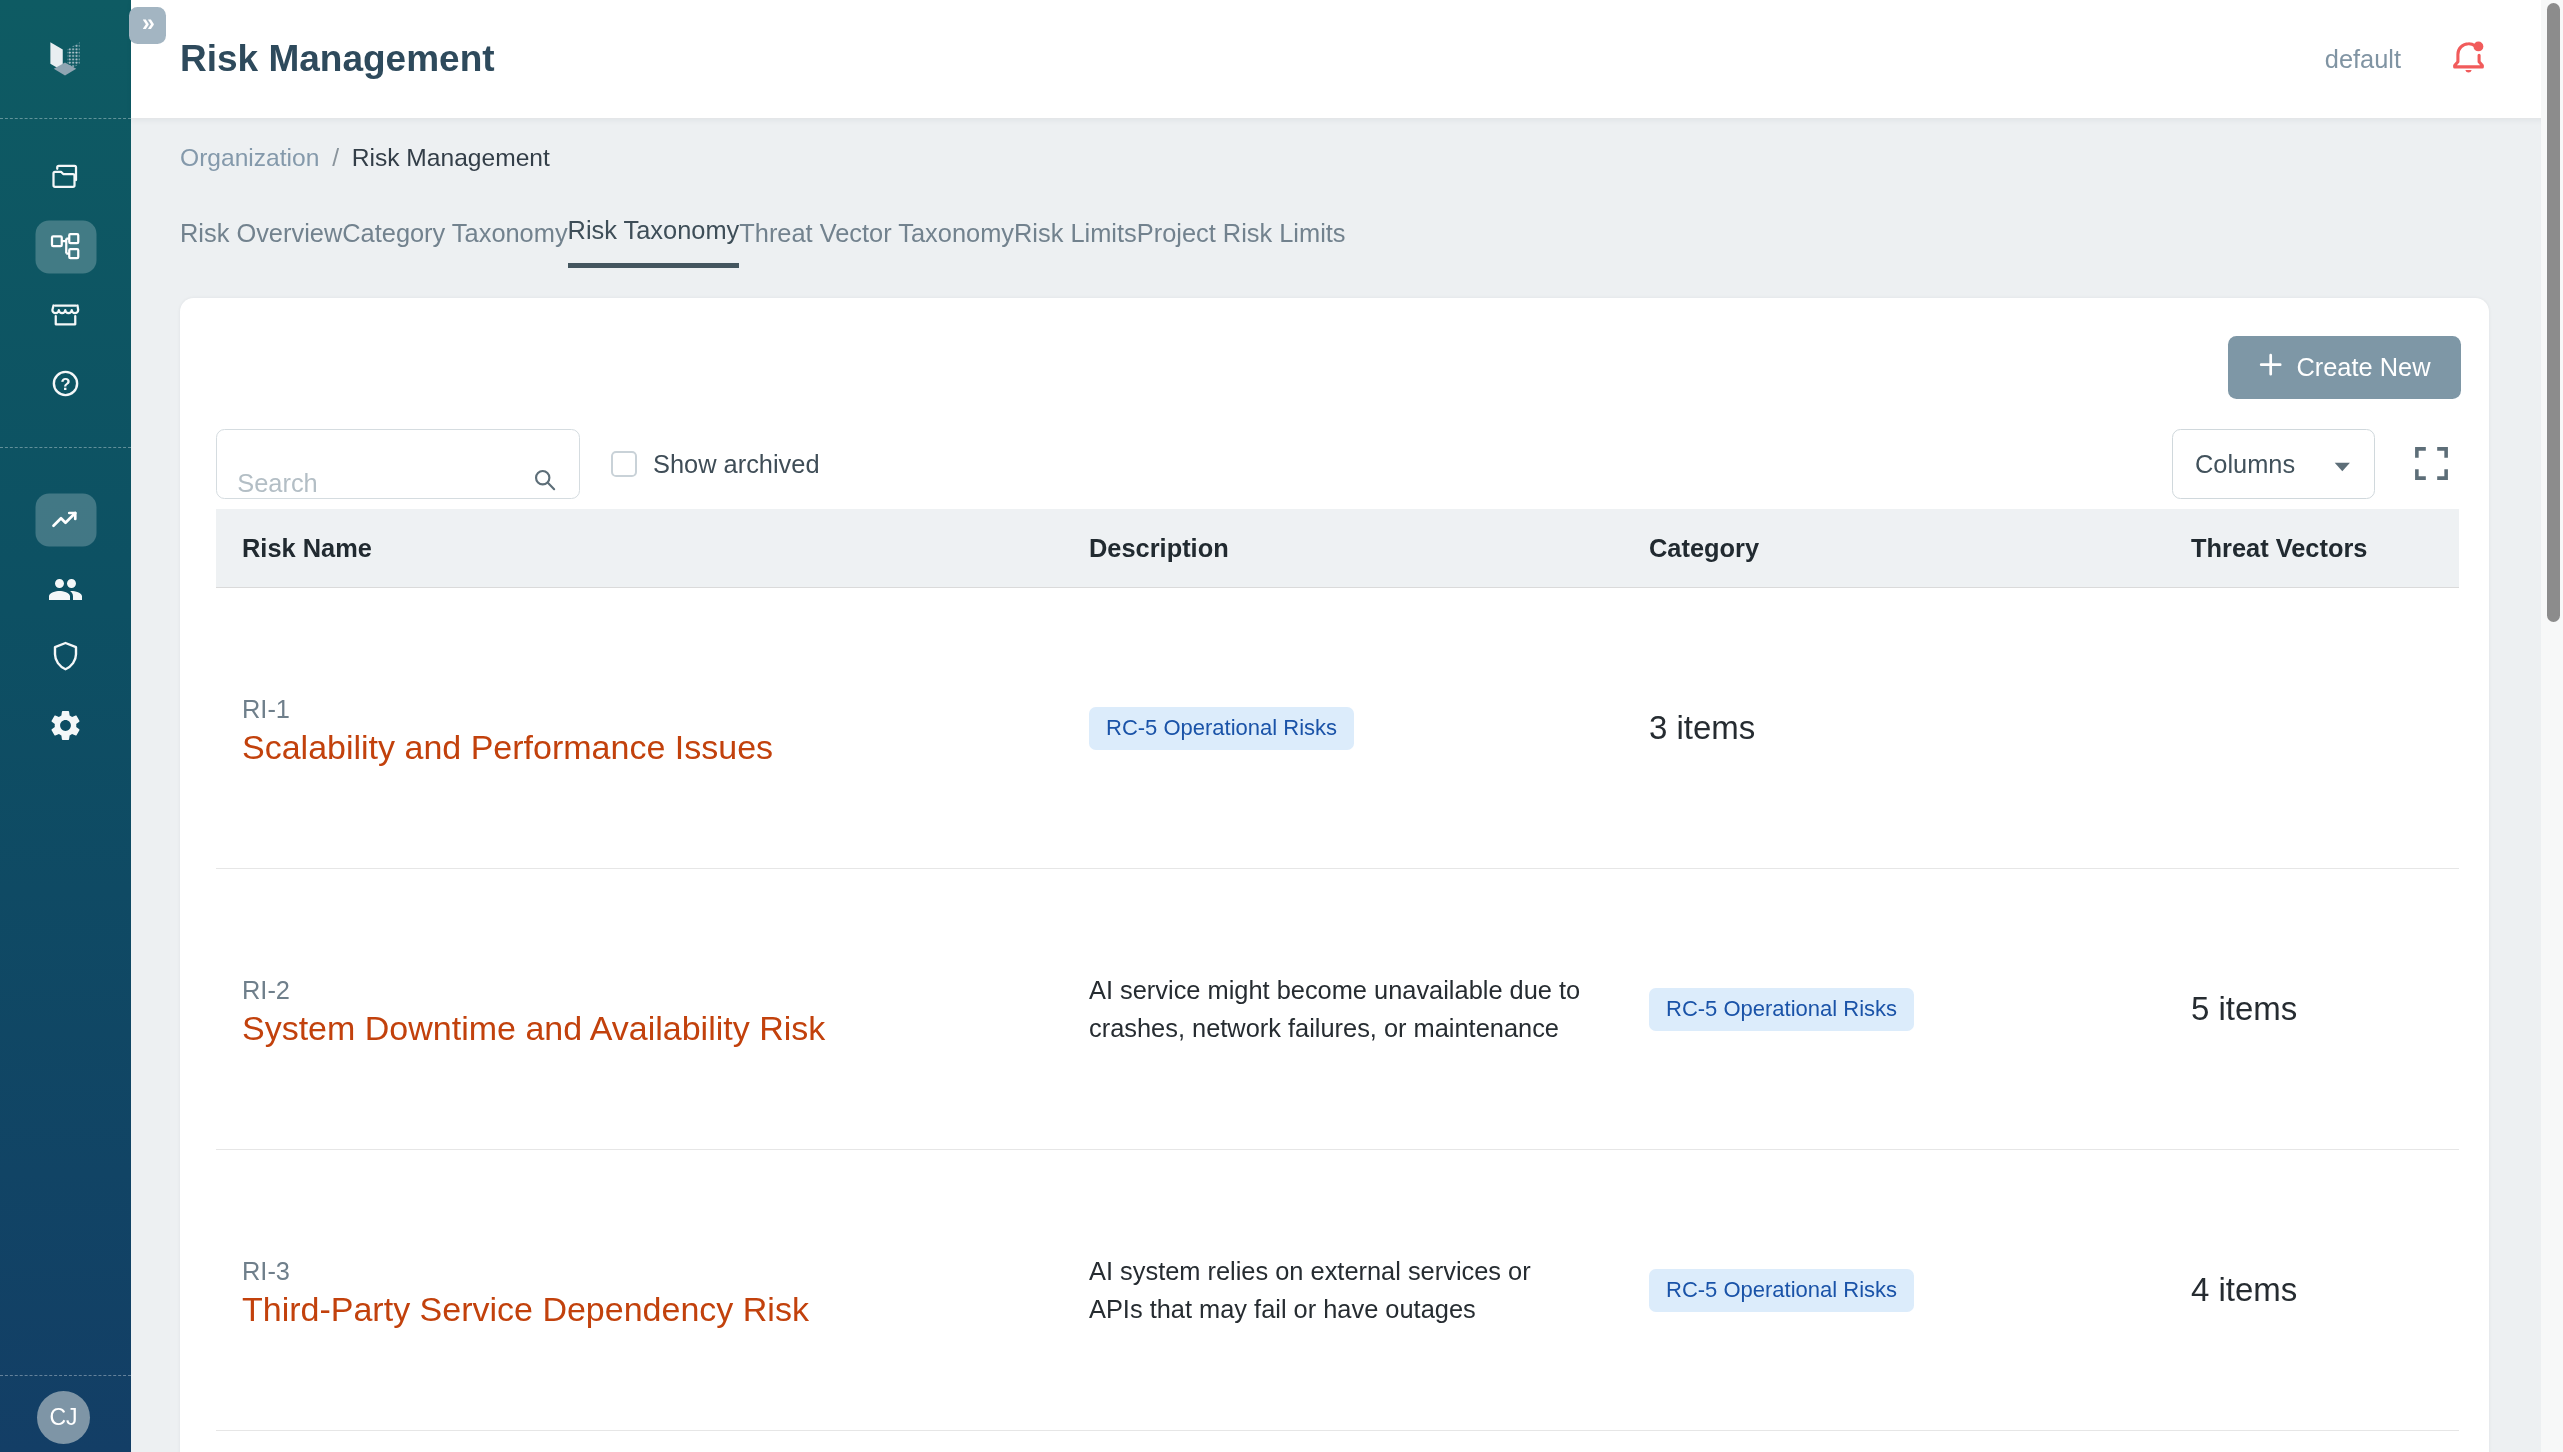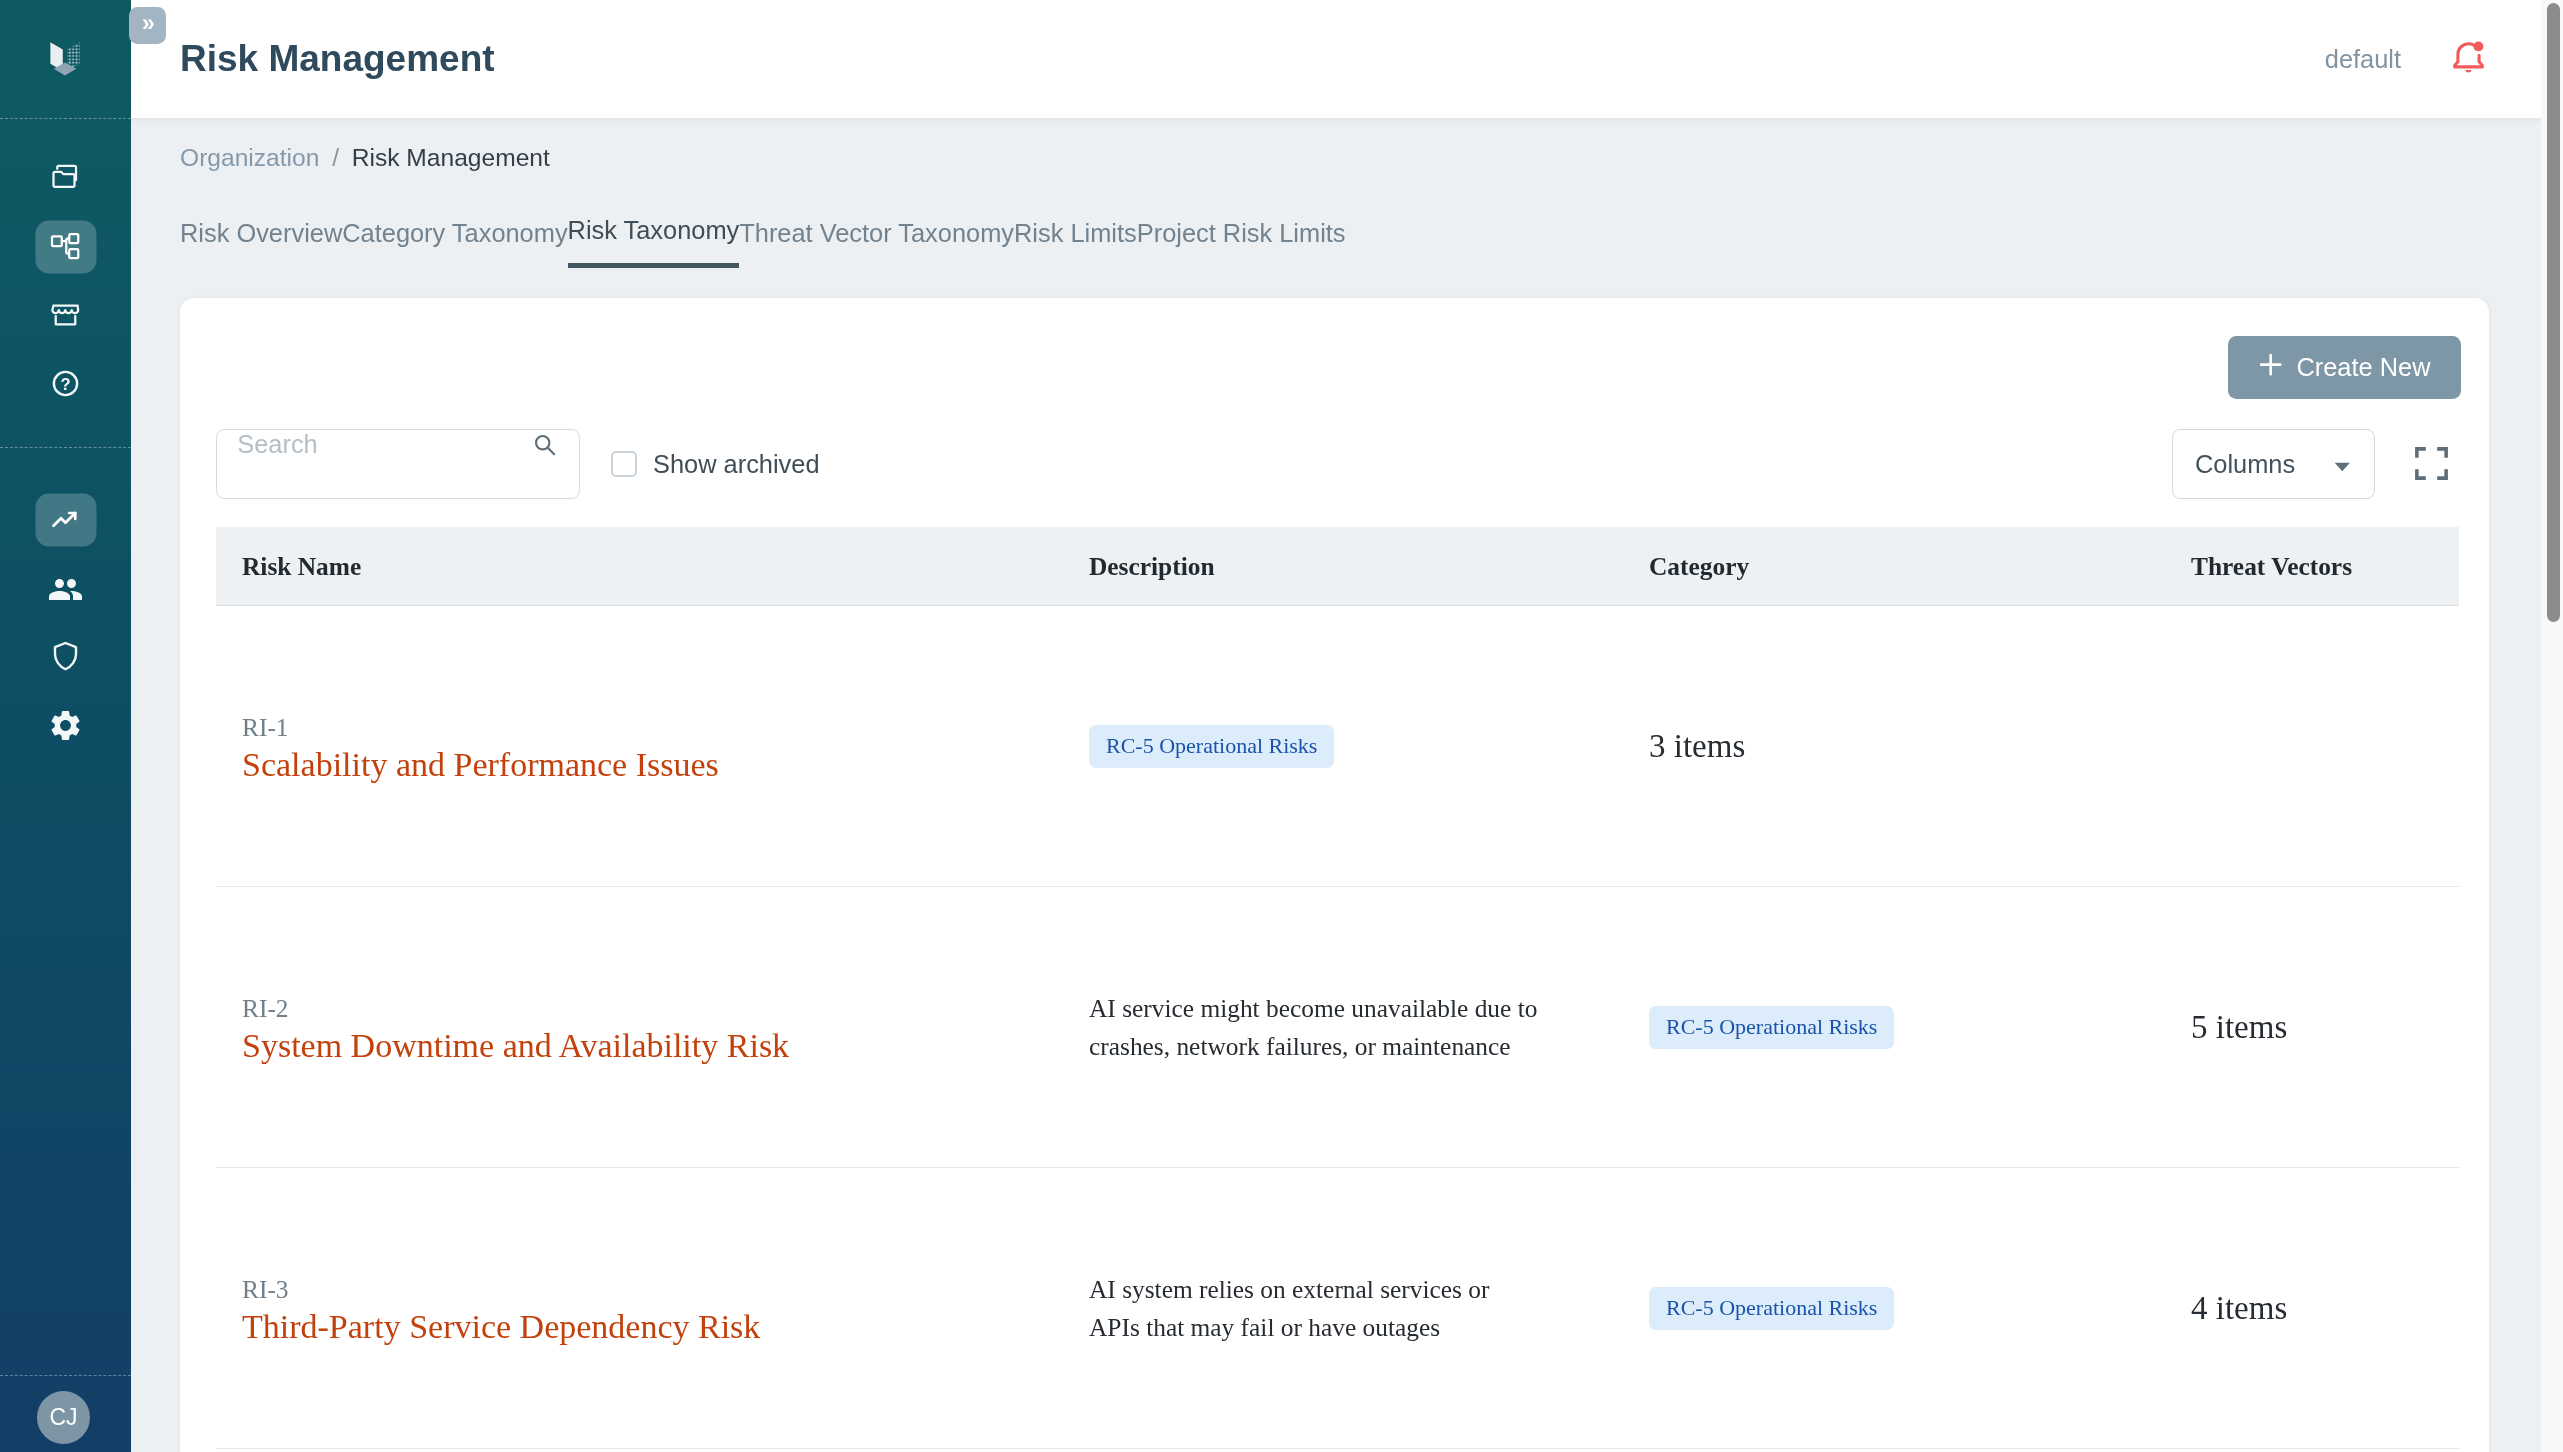--- a/index.html
+++ b/index.html
@@ -47,40 +47,40 @@
   .tab.active { color:#3E4E58; border-bottom:5.1px solid #44565F; }
 
   .card { position:absolute; left:49px; top:179px; width:2309px; height:1288px; background:#fff;
     border-radius:13.6px; box-shadow:0 0.8px 3.4px rgba(15,30,40,.07); }
 
   .create-btn { position:absolute; top:38px; right:28px; height:63px; padding:0 30.5px; background:#7E97A6;
     border:none; border-radius:8.5px; color:#fff; font-size:25.4px; display:flex; align-items:center; gap:13px; cursor:pointer; }
   .create-btn svg { width:25.4px; height:25.4px; }
 
   .search-box { position:absolute; left:36px; top:131px; width:364px; height:70px; border:1.7px solid #D5DCE0;
-    border-radius:8.5px; display:flex; align-items:flex-start; padding:0 18.6px 0 20.3px; background:#fff; }
+    border-radius:8.5px; display:flex; align-items:flex-end; padding:0 18.6px 0 20.3px; background:#fff; }
   .search-box input { flex:1; border:none; outline:none; font-size:25.4px; color:#33404A; min-width:0;
     font-family:"Liberation Sans", sans-serif; background:transparent; }
   .search-box input::placeholder { color:#B3BEC5; }
   .search-box svg { width:30.5px; height:30.5px; flex:none; }
 
   .archived { position:absolute; left:431px; top:131px; height:70px; display:flex; align-items:center; gap:16px; cursor:pointer; }
   .checkbox { width:26px; height:26px; border:2.5px solid #C9D2D8; border-radius:5.1px; background:#fff; }
   .archived .lbl { font-size:25.4px; color:#3F4D57; }
 
   .columns-select { position:absolute; right:114px; top:131px; width:203px; height:70px; border:1.7px solid #D0D8DC;
     border-radius:8.5px; background:#fff; display:flex; align-items:center; justify-content:space-between;
     padding:0 22px; font-size:25.4px; color:#42525C; cursor:pointer; }
   .columns-select svg { width:18.6px; height:12px; }
 
   .fullscreen-btn { position:absolute; right:38px; top:146px; width:39px; height:39px; background:none; border:none; cursor:pointer; }
   .fullscreen-btn svg { width:39px; height:39px; }
 
   
-  .table { position:absolute; left:36px; top:229px; width:2243px;font-family:Liberation Serif, serif; }
+  .table { position:absolute; left:36px; top:211px; width:2243px; }
   .tgrid { display:grid; grid-template-columns:847px 560px 542px 293px; }
   .thead { background:#EEF1F3; border-bottom:1.7px solid #DADADA; height:79px; align-items:center; }
   .thead .th { font-size:25.4px; font-weight:bold; color:#212A30; padding-left:26px; }
   .trow { height:281px; align-items:center; border-bottom:1.7px solid #E6E6E6; cursor:pointer; }
   .trow .td { padding-left:26px; }
   .code { color:#6F7F8B; font-size:25.4px; line-height:38px; }
   .rname { color:#c2410c; font-size:34px; line-height:38px; }
   .desc { color:#262C31; font-size:25.4px; line-height:38px; white-space:pre-line; }
   .chip { display:inline-block; background:#DCECFB; color:#1A53A8; font-size:22px; padding:8.5px 17px; border-radius:6.8px; cursor:pointer; }
   .items { color:#262C31; font-size:33px; }

